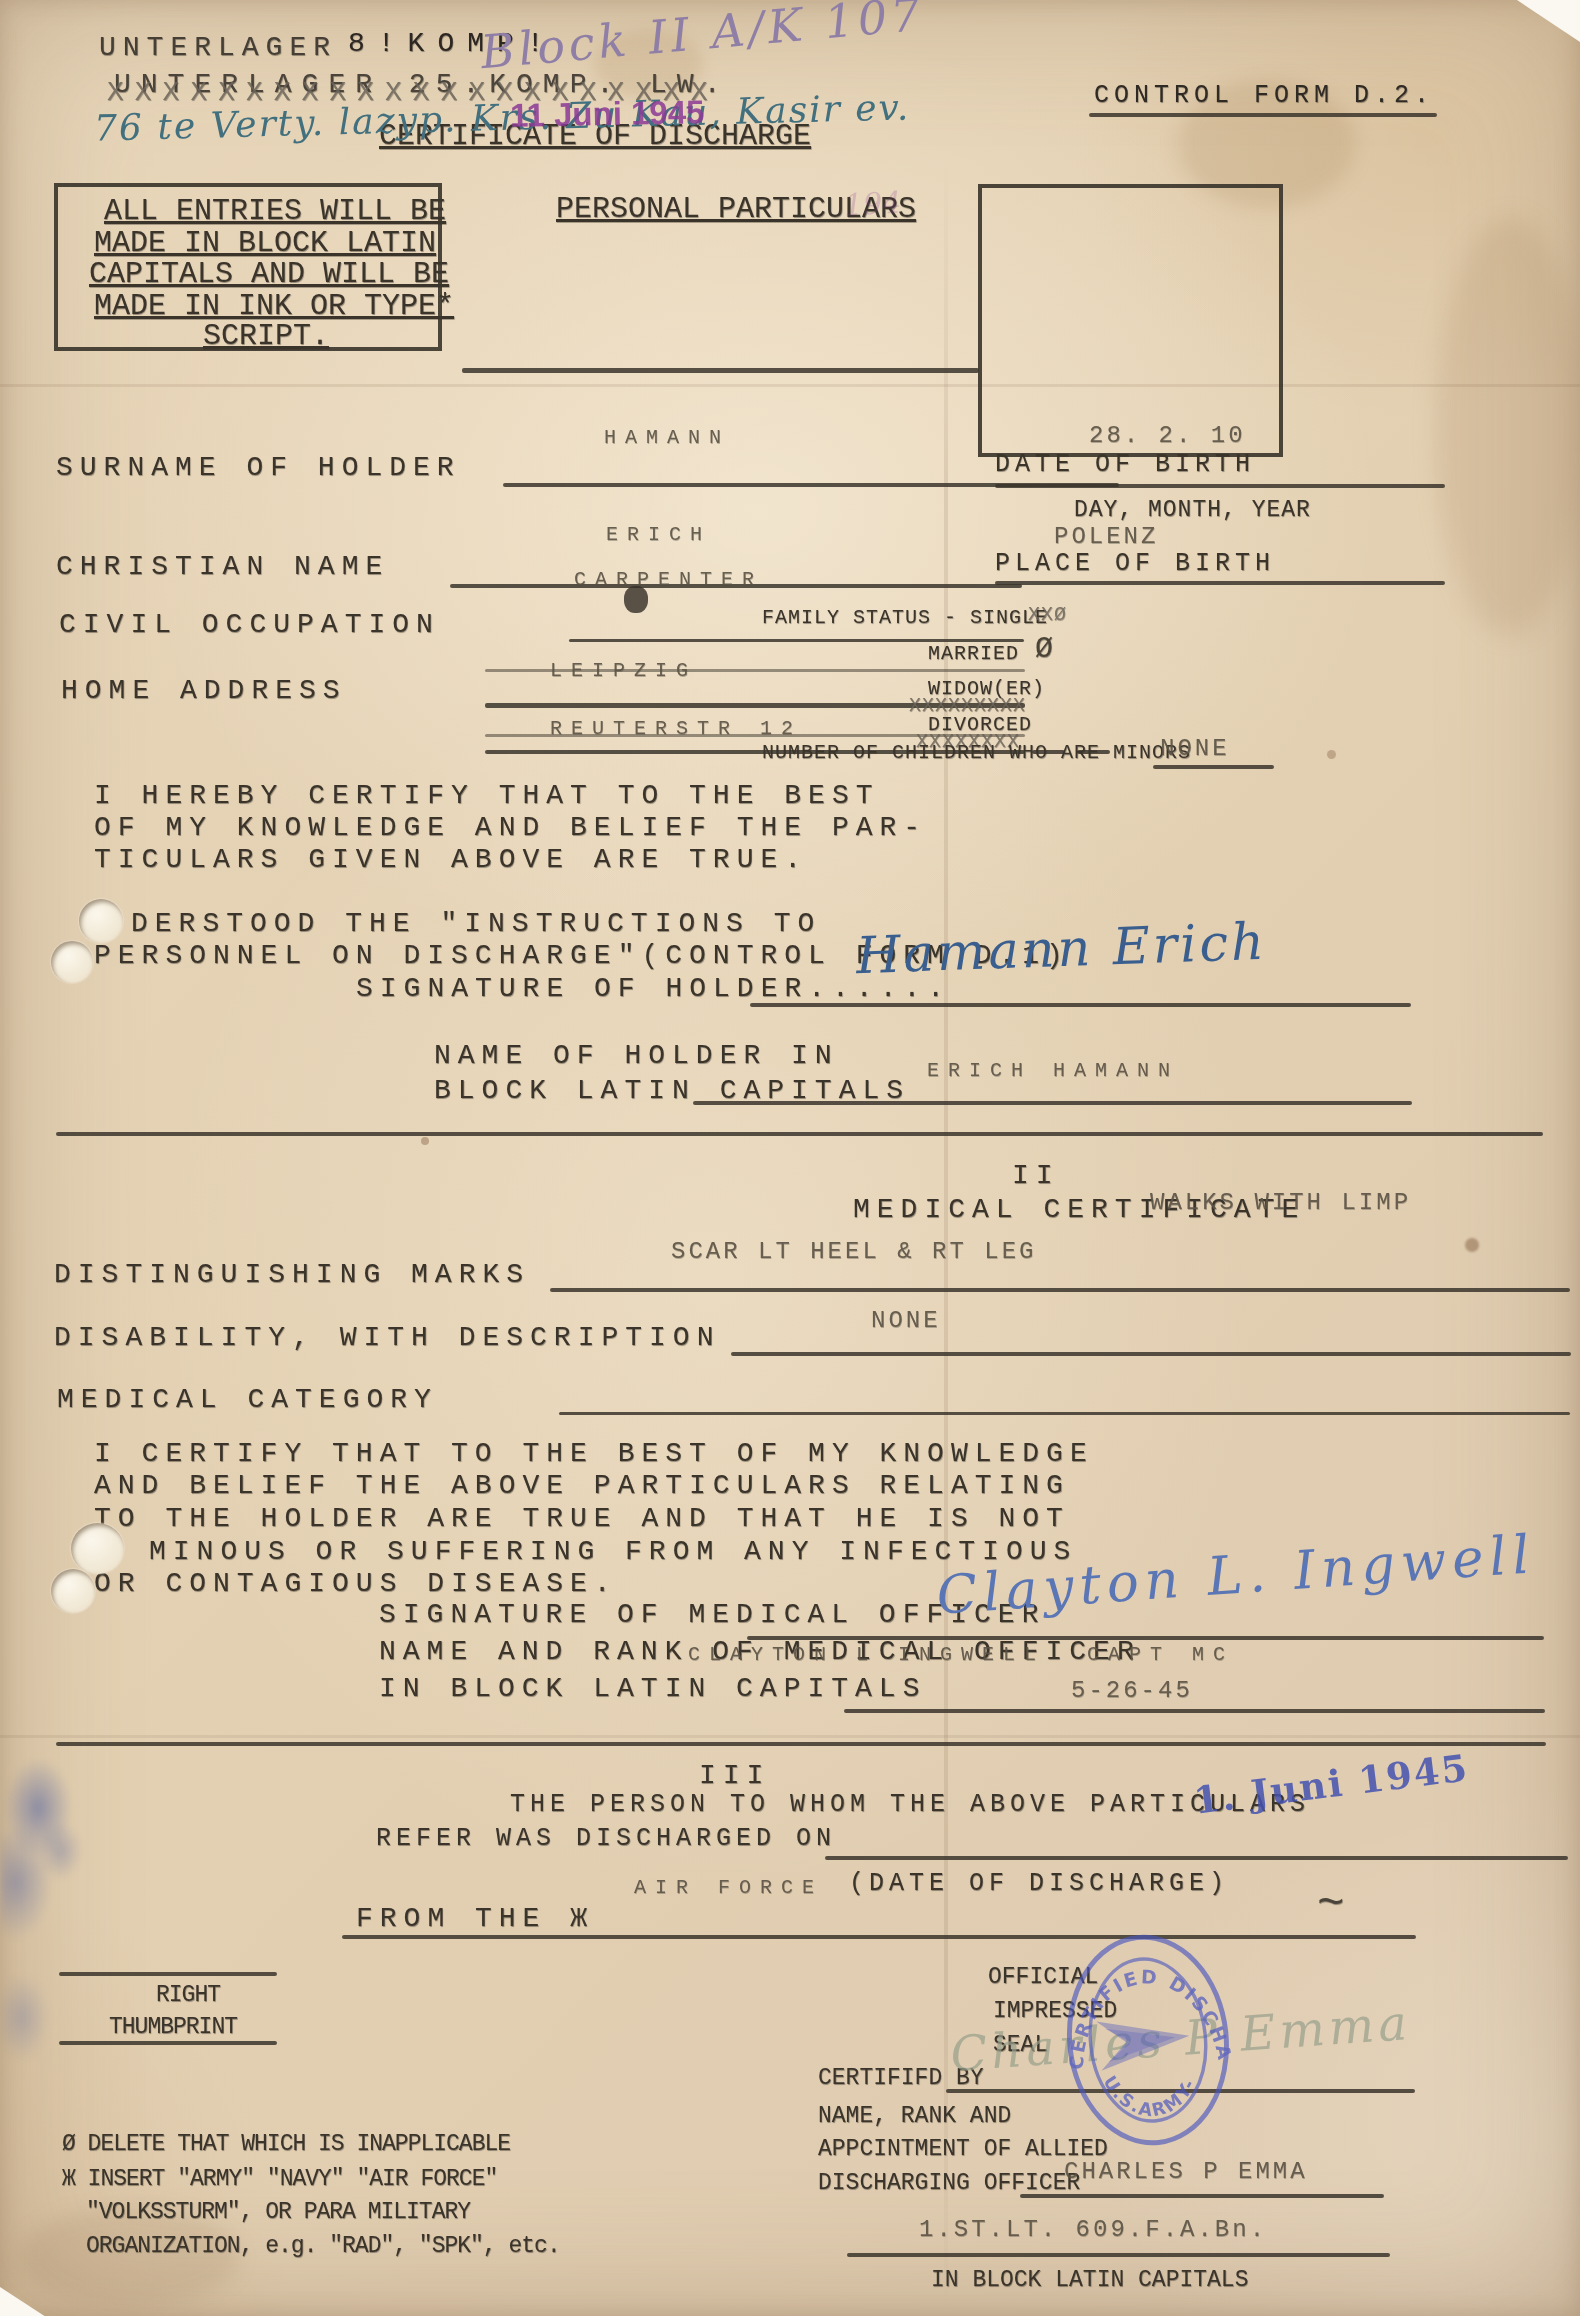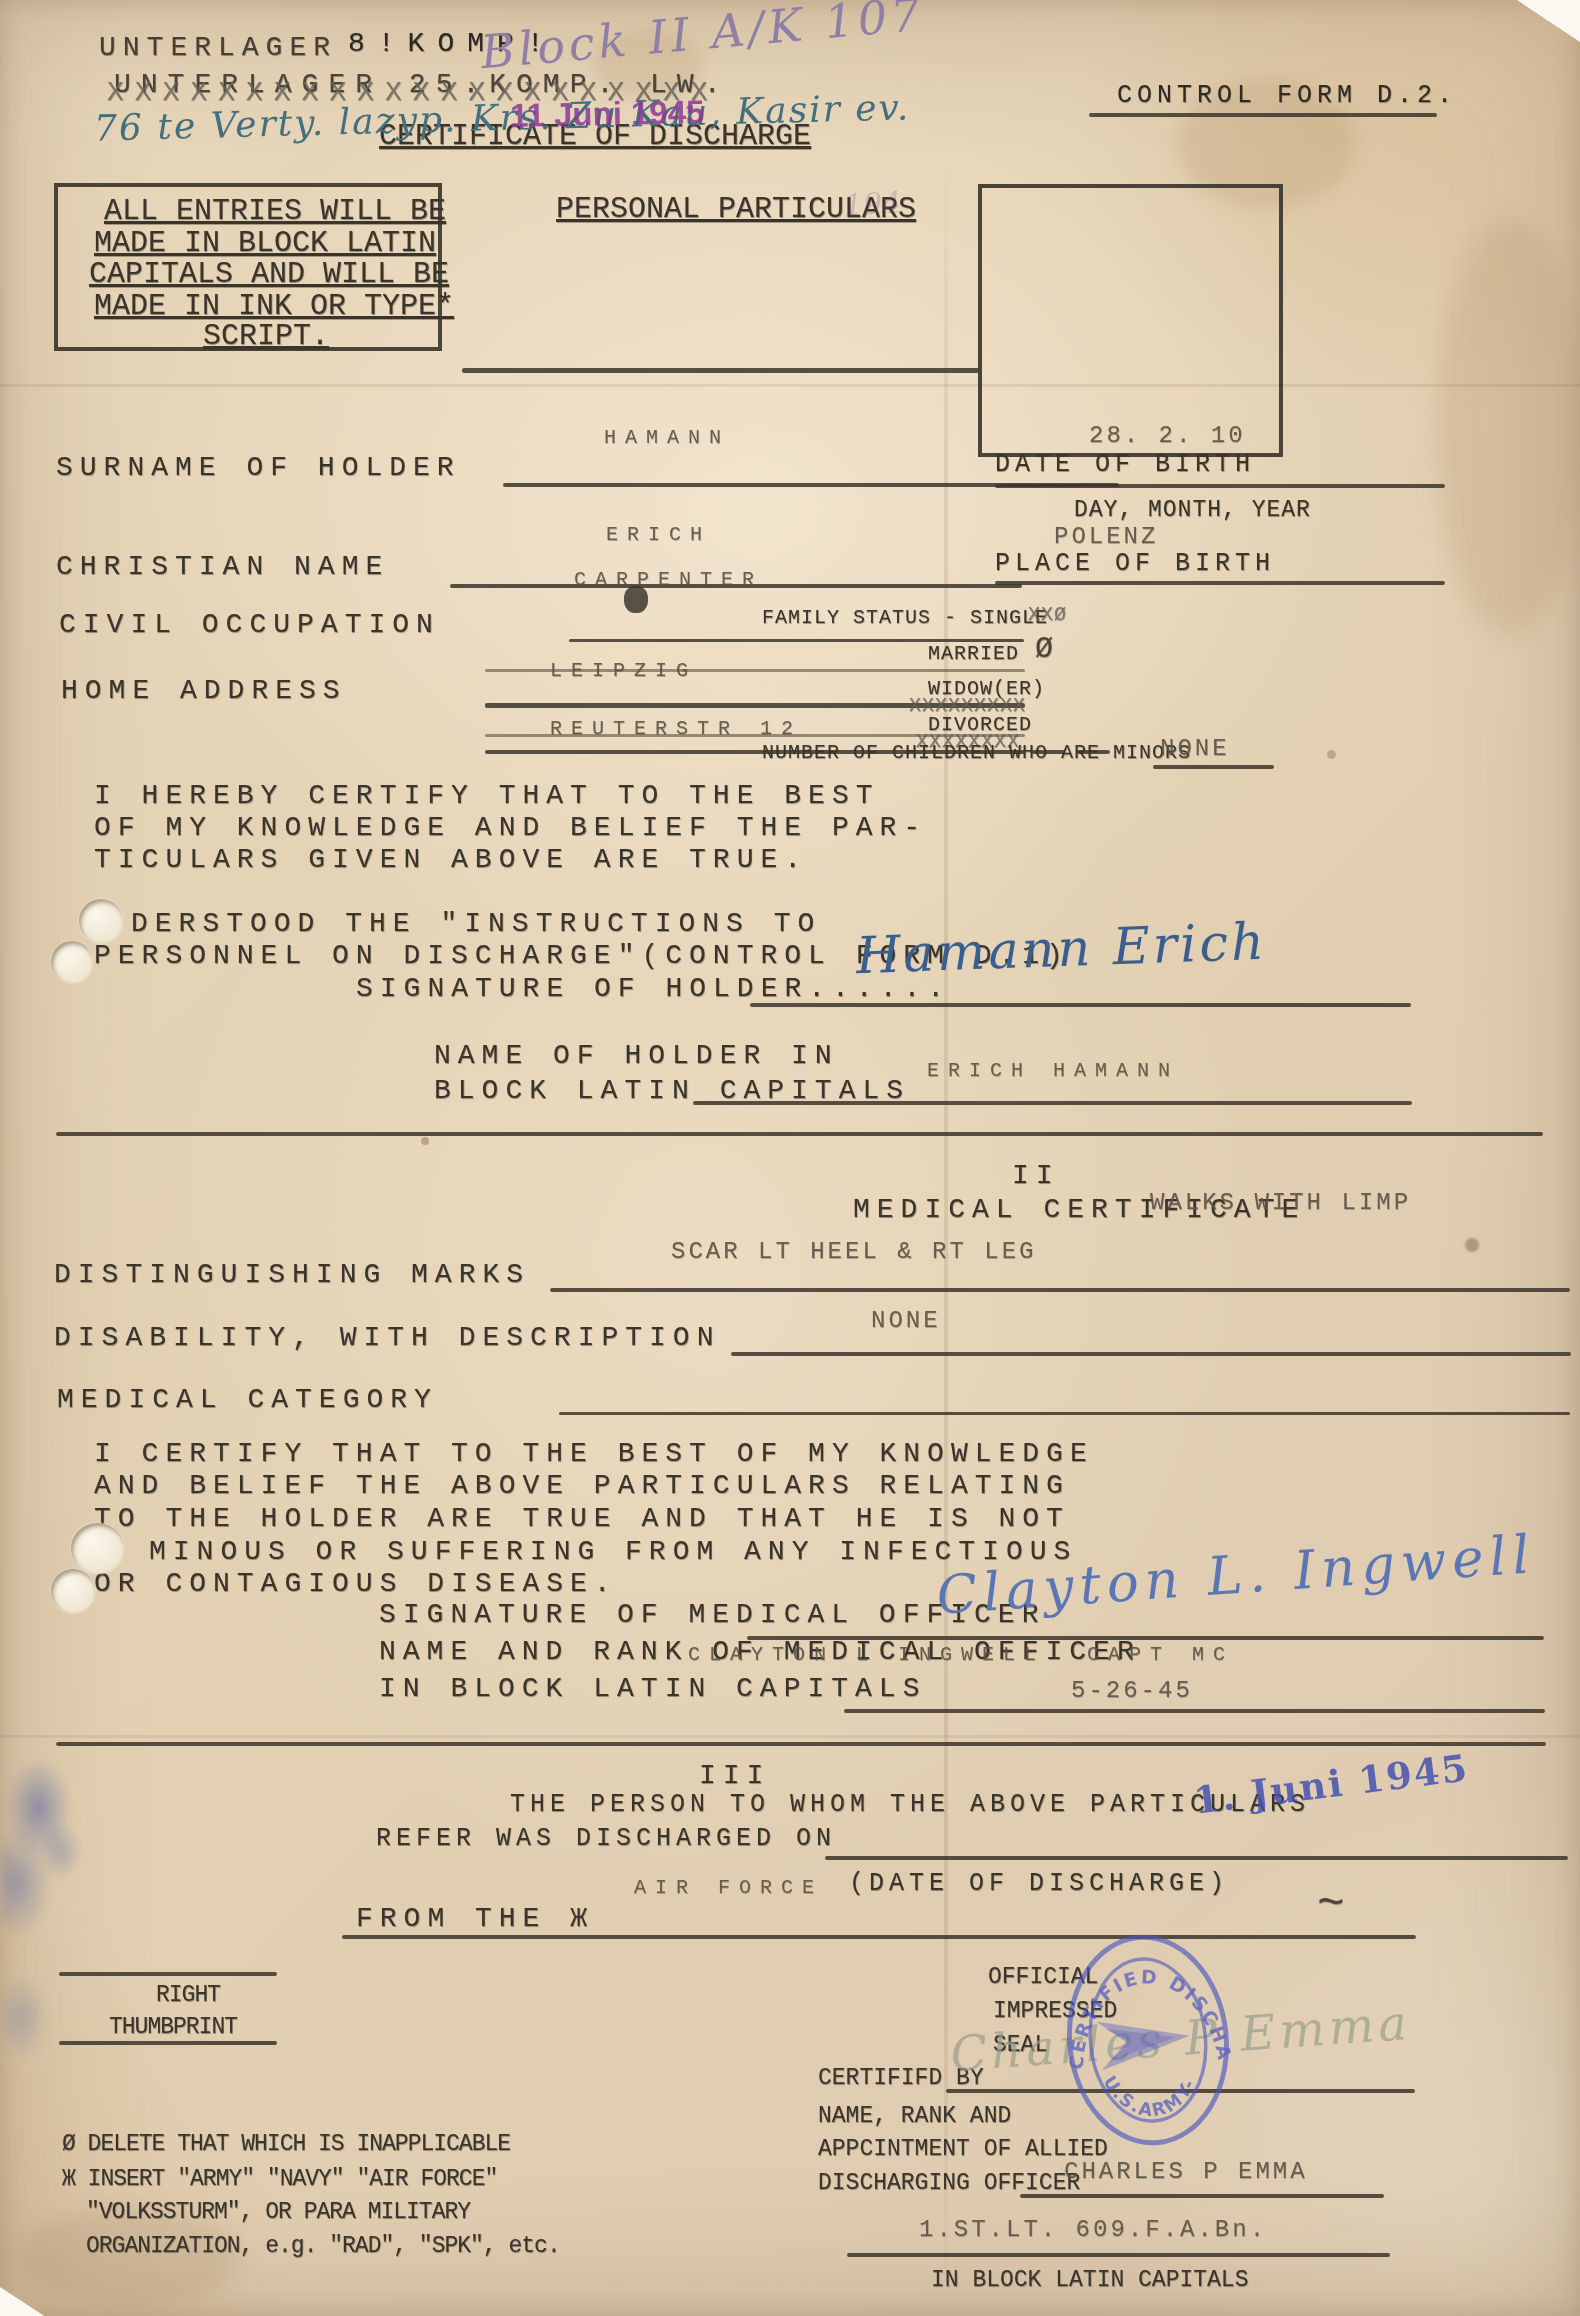--- a/index.html
+++ b/index.html
@@ -61,21 +61,21 @@
   <div class="corner" style="left:0;bottom:0;width:46px;height:30px;clip-path:polygon(0 0,0 100%,100% 100%);"></div>
 
   <div class="t lg" style="left:99px;top:32px;color:#453f36;">UNTERLAGER</div>
   <div class="t lg" style="left:348px;top:28px;letter-spacing:13px;color:#2c2722;">8!KOMP!</div>
   <div class="hw" style="left:480px;top:6px;font-size:46px;letter-spacing:4px;color:#8f7fa6;transform:rotate(-5deg);">Block II A/K 107</div>
   <div class="t lg" style="left:114px;top:69px;letter-spacing:10px;color:#4a443b;">UNTERLAGER 25.KOMP. LW.</div>
   <div class="t lg strike" style="left:107px;top:77px;letter-spacing:11px;">XXXXXXXXXXXXXXXXXXXXXX</div>
   <div class="hw" style="left:94px;top:97px;font-size:36px;letter-spacing:2px;color:#42707e;transform:rotate(-1.5deg);">76 te Verty. lazyp. Krs. Zu Kau, Kasir ev.</div>
   <div class="stamp" style="left:510px;top:95px;font-family:'Liberation Sans',sans-serif;font-weight:bold;font-size:33px;color:#8c3a96;opacity:.85;transform:rotate(-1deg);">11 Juni 1945</div>
 
-  <div class="t md" style="left:1094px;top:81px;color:#2f2a24;margin-left:23px;">CONTROL FORM D.2.</div>
+  <div class="t md" style="left:1094px;top:81px;color:#2f2a24;">CONTROL FORM D.2.</div>
   <div class="rule" style="left:1089px;top:113px;width:348px;height:4px;"></div>
   <div class="t title" style="left:379px;top:119px;">CERTIFICATE OF DISCHARGE</div>
 
   <div class="box" style="left:54px;top:183px;width:380px;height:160px;"></div>
   <div class="t title" style="left:104px;top:194px;">ALL ENTRIES WILL BE</div>
   <div class="t title" style="left:94px;top:226px;">MADE IN BLOCK LATIN</div>
   <div class="t title" style="left:89px;top:257px;">CAPITALS AND WILL BE</div>
   <div class="t title" style="left:94px;top:289px;">MADE IN INK OR TYPE*</div>
   <div class="t title" style="left:203px;top:319px;">SCRIPT.</div>
 

